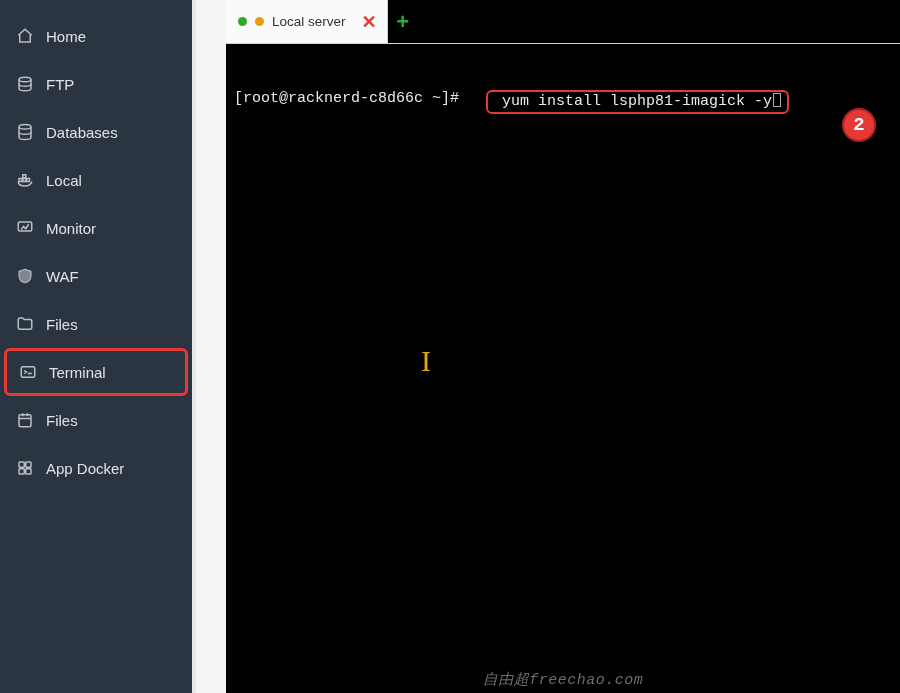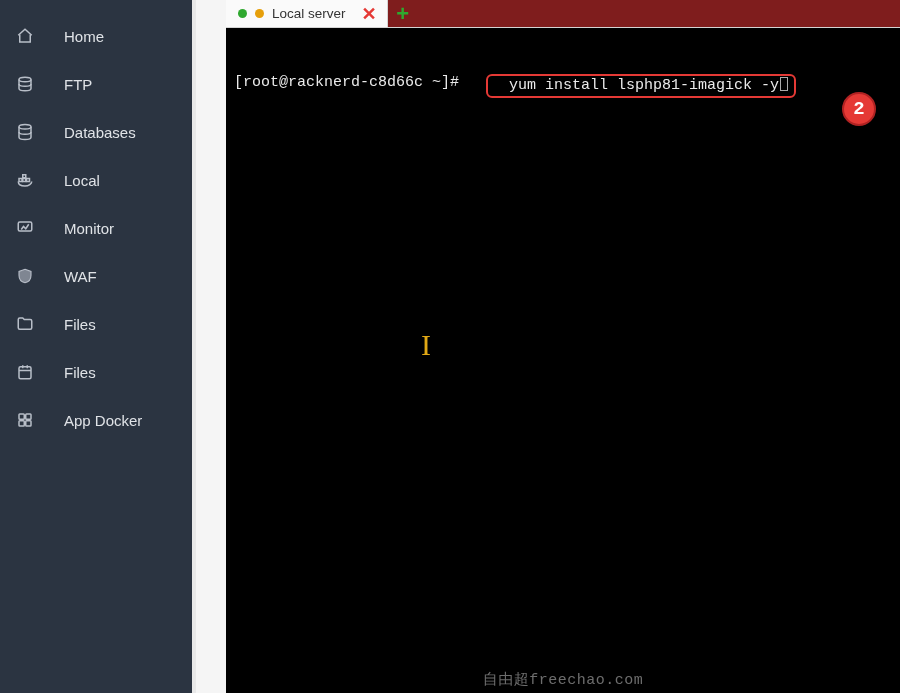--- a/index.html
+++ b/index.html
@@ -20,21 +20,21 @@
       padding-top: 12px;
       border-right: 4px solid #e8e8e8;
     }
     .sidebar-item {
       display: flex;
       align-items: flex-end;
       padding: 15px 16px 15px 16px;
       color: #e0e3e7;
       font-size: 15px;
       cursor: pointer;
-      gap: 30px;
+      gap: 12px;
     }
     .sidebar-item .icon {
       width: 18px;
       height: 18px;
       display: inline-flex;
       align-items: center;
       justify-content: center;
       color: #b8bec8;
       flex-shrink: 0;
     }
@@ -74,22 +74,22 @@
       position: relative;
     }
     .main-inner {
       flex:1;
       display:flex;
       flex-direction:column;
       margin-left: 30px;
       background:#fff;
     }
     .tabbar {
-      height: 28px;
-      background: #7f1d1d;
+      height: 44px;
+      background: #000000;
       display: flex;
       align-items: stretch;
       border-bottom: 1px solid #d4d4d4;
     }
     .tab {
       display: flex;
       align-items: center;
       gap: 8px;
       background: #fafafa;
       padding: 0 10px 0 12px;
@@ -113,21 +113,21 @@
       font-size:15px;
       padding: 12px 8px 8px 8px;
       position:relative;
       white-space: pre;
     }
     .prompt-line { display:flex; align-items:flex-start;gap:16px; }
     .prompt { color:#eaeaea; }
     .cmd-wrap {
       border: 2.5px solid #e53935;
       border-radius: 6px;
-      padding: 1px 6px 2px 21px;
+      padding: 1px 6px 2px 14px;
       margin-left: 2px;
       position: relative;
     }
     .cmd { color:#eaeaea; }
     .cursor-box {
       display:inline-block;
       width:8px; height:14px;
       border:1.5px solid #aaa;
       margin-left:1px;
       vertical-align: -2px;
@@ -148,20 +148,21 @@
     }
     .watermark{
       position:absolute;
       bottom:4px;
       left:50%;
       transform:translateX(-50%);
       color:#6d6d6d;
       font-size:15px;
       letter-spacing:.5px;
       pointer-events:none;
+      font-style:italic;
     }
   </style>
 </head>
 <body>
 
 <div class="sidebar">
   <div class="sidebar-item">
     <span class="icon">
       <svg viewBox="0 0 24 24" width="18" height="18" fill="none" stroke="currentColor" stroke-width="2">
           <path d="M3 11l9-8 9 8"></path>
@@ -219,20 +220,30 @@
     </span>
     <span class="label">WAF</span>
   </div>
   <div class="sidebar-item">
     <span class="icon">
       <svg viewBox="0 0 24 24" width="18" height="18" fill="none" stroke="currentColor" stroke-width="2">
           <path d="M3 6a2 2 0 0 1 2-2h4l2 2h8a2 2 0 0 1 2 2v9a2 2 0 0 1-2 2H5a2 2 0 0 1-2-2V6z"></path>
         </svg>
     </span>
     <span class="label">Files</span>
+  </div>
+  <div class="sidebar-item terminal-highlight">
+    <span class="icon">
+      <svg viewBox="0 0 24 24" width="18" height="18" fill="none" stroke="currentColor" stroke-width="2">
+          <rect x="3" y="5" width="18" height="14" rx="2"></rect>
+          <path d="M7 10l3 2-3 2M12 14h5"></path>
+        </svg>
+    </span>
+    <span class="label">Terminal</span>
+    <span class="badge badge-1">1</span>
   </div>
   <div class="sidebar-item">
     <span class="icon">
       <svg viewBox="0 0 24 24" width="18" height="18" fill="none" stroke="currentColor" stroke-width="2">
           <rect x="4" y="5" width="16" height="16" rx="2"></rect>
           <path d="M4 10h16M9 3v4M15 3v4"></path>
         </svg>
     </span>
     <span class="label">Files</span>
   </div>

